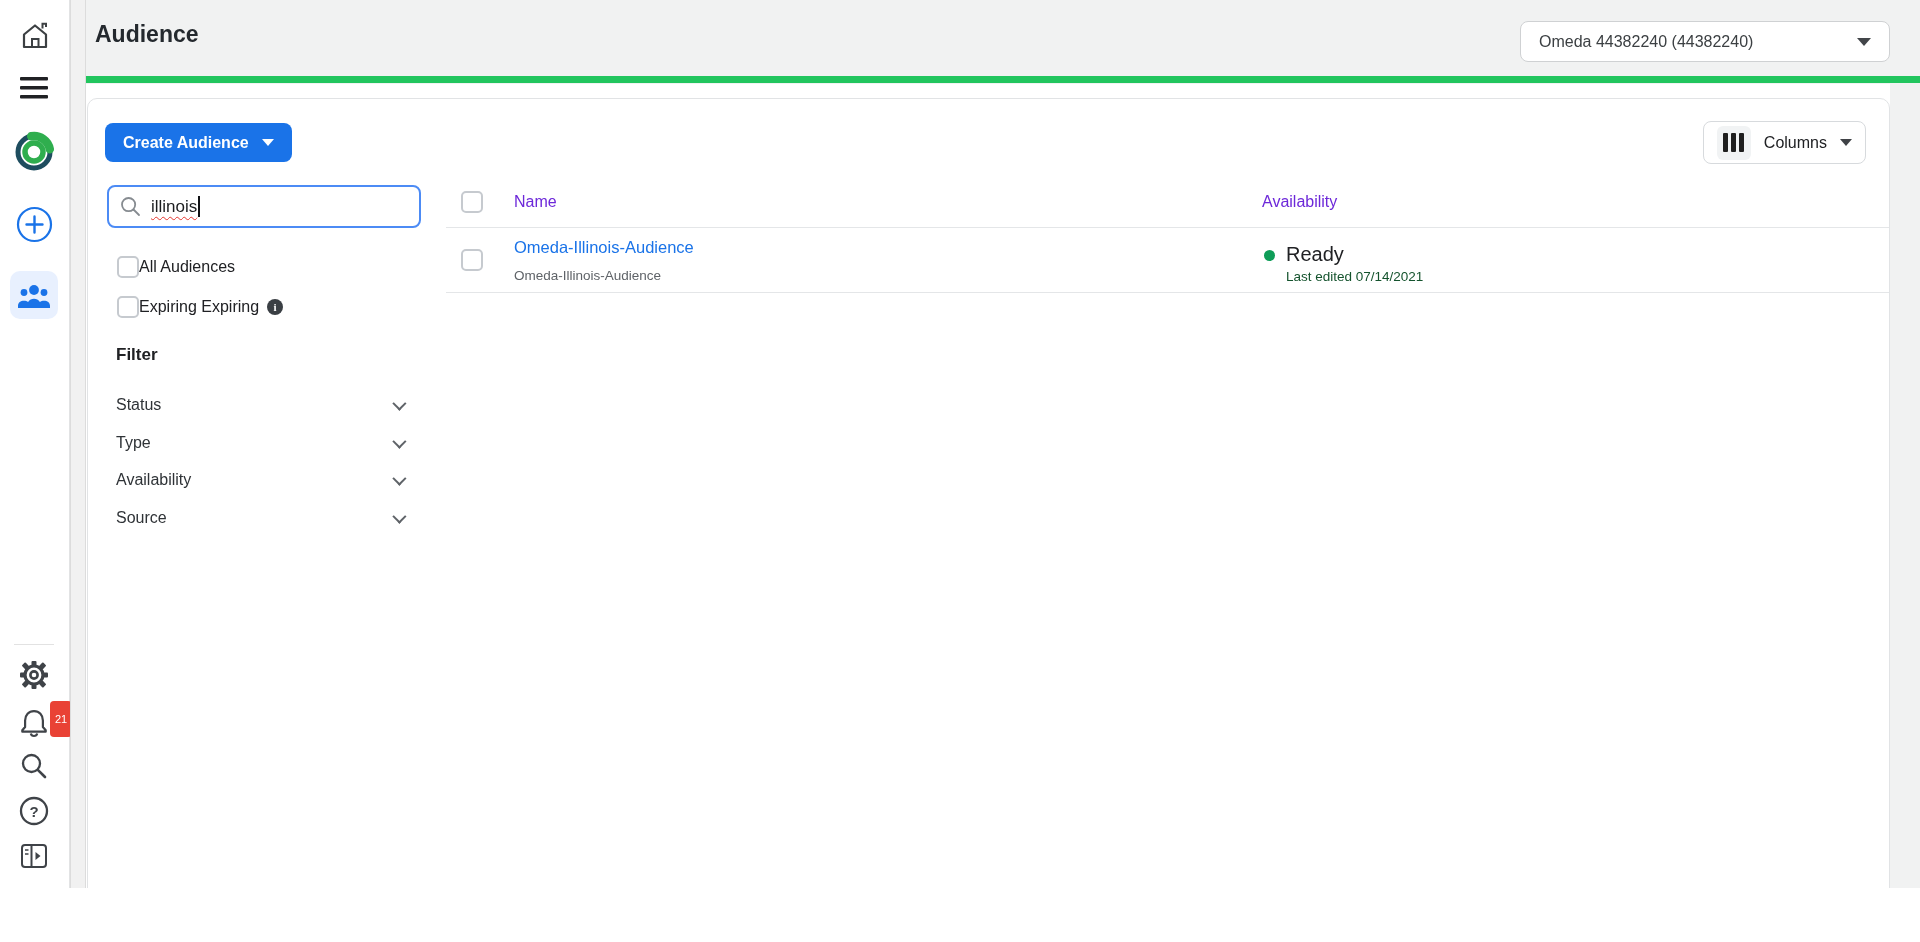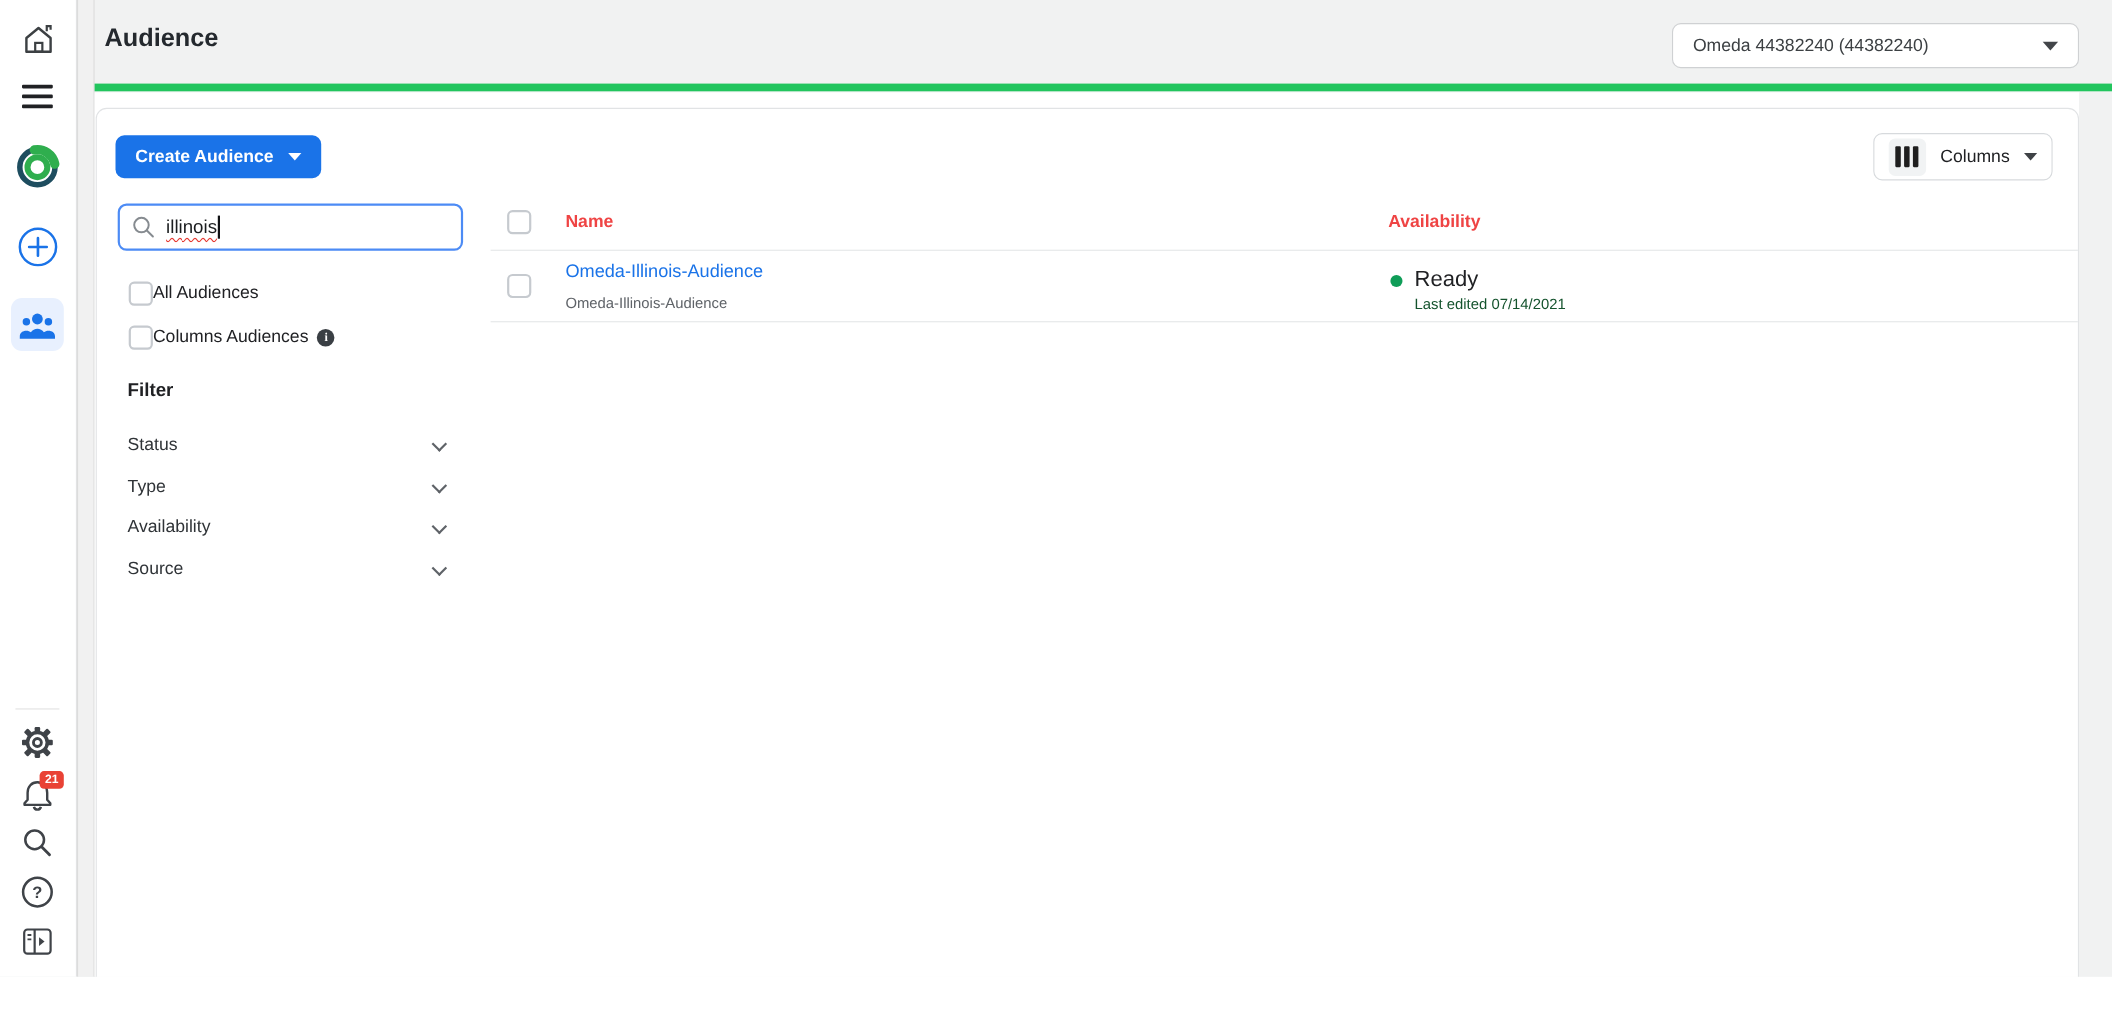--- a/index.html
+++ b/index.html
@@ -4,21 +4,21 @@
 <style>
   * { margin:0; padding:0; box-sizing:border-box; }
   html,body { width:1920px; height:942px; background:#ffffff; font-family:"Liberation Sans",sans-serif; overflow:hidden; }
   .app { position:relative; width:1920px; height:888px; background:#f1f2f2; overflow:hidden; }
 
   
   .sidebar { position:absolute; left:0; top:0; width:70px; height:100%; background:#fff; border-right:1px solid #e2e3e4; }
   .side-icon { position:absolute; display:flex; align-items:center; justify-content:center; background:none; border:none; cursor:pointer; }
   .active-tile { position:absolute; left:10px; top:271px; width:48px; height:48px; background:#e8f0fe; border-radius:10px; display:flex; align-items:center; justify-content:center; }
   .side-divider { position:absolute; left:14px; top:644px; width:40px; height:1px; background:#e2e2e2; }
-  .badge { position:absolute; left:19px; top:-3px; background:#e94235; color:#fff; font-size:11px; font-weight:700; padding:2px 5px; border-radius:4px; line-height:12px; }
+  .badge { position:absolute; left:33px; top:-3px; background:#e94235; color:#fff; font-size:11px; font-weight:400; padding:12px 5px; border-radius:4px; line-height:12px; }
 
   
   .scroll-strip { position:absolute; left:70px; top:0; width:16px; height:100%; background:#f1f1f1; border-left:1px solid #dcdcdc; border-right:1px solid #dcdcdc; }
 
   
   .main { position:absolute; left:86px; top:0; right:0; height:100%; }
   .main-header { position:absolute; top:0; left:0; right:0; height:83px; border-bottom:7px solid #22c55e; }
   .page-title { position:absolute; left:9px; top:21px; font-size:23px; font-weight:700; color:#24292e; }
   .account-select { position:absolute; top:21px; right:30px; width:370px; height:41px; background:#fff; border:1px solid #cfd1d3; border-radius:8px; display:flex; align-items:center; padding:0 18px; cursor:pointer; }
   .account-select .val { font-size:16px; color:#3c4043; flex:1; }
@@ -47,21 +47,21 @@
 
   
   .table-area { position:absolute; left:358px; top:0; right:0; height:100%; }
   .columns-btn { position:absolute; top:22px; right:23px; height:43px; background:#fff; border:1px solid #d7dadd; border-radius:8px; display:flex; align-items:center; gap:13px; padding:0 13px; cursor:pointer; font-family:inherit; }
   .col-icon { width:34px; height:34px; background:#f1f3f4; border-radius:6px; display:flex; align-items:center; justify-content:center; gap:3px; }
   .col-icon i { display:block; width:5px; height:19px; background:#1f1f1f; border-radius:1px; }
   .columns-btn .lbl { font-size:16px; color:#202124; }
 
   .thead { position:absolute; top:80px; left:0; right:0; height:49px; border-bottom:1px solid #e4e6e8; }
   .thead .checkbox { position:absolute; left:15px; top:12px; }
-  .th { position:absolute; top:14px; font-size:16px; font-weight:700; color:#ef4444; }
+  .th { position:absolute; top:14px; font-size:16px; font-weight:400; color:#6d28d9; }
   .th-name { left:68px; }
   .th-avail { left:816px; }
 
   .trow { position:absolute; top:130px; left:0; right:0; height:64px; border-bottom:1px solid #e4e6e8; }
   .trow .checkbox { position:absolute; left:15px; top:20px; }
   .row-link { position:absolute; left:68px; top:9px; font-size:16.5px; color:#1a73e8; text-decoration:none; cursor:pointer; }
   .row-sub { position:absolute; left:68px; top:39px; font-size:13.5px; color:#5f6368; }
   .avail-cell { position:absolute; left:816px; top:0; }
   .status-dot { position:absolute; left:2px; top:21px; width:11px; height:11px; border-radius:50%; background:#0f9d58; }
   .avail-main { position:absolute; left:24px; top:14px; font-size:20px; color:#202124; }
@@ -195,21 +195,21 @@
         </div>
 
         <div class="cb-row" style="top:157px;">
           <span class="checkbox"></span>
           <span class="cb-label">All Audiences</span>
         </div>
 
         <div class="cb-row" style="top:197px;">
           <span class="checkbox"></span>
           <span class="cb-label">
-            <span>Columns Audiences</span>
+            <span>Expiring Expiring</span>
             <span class="info-icon">i</span>
           </span>
         </div>
 
         <div class="filter-heading">Filter</div>
 
         <div class="filter-row" style="top:293px;">
           <span class="lbl">Status</span>
           <span class="chev"></span>
         </div>

